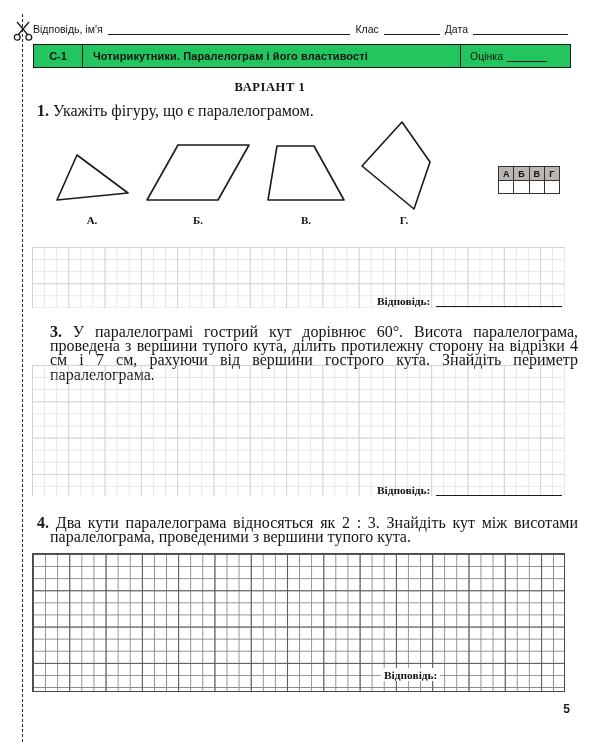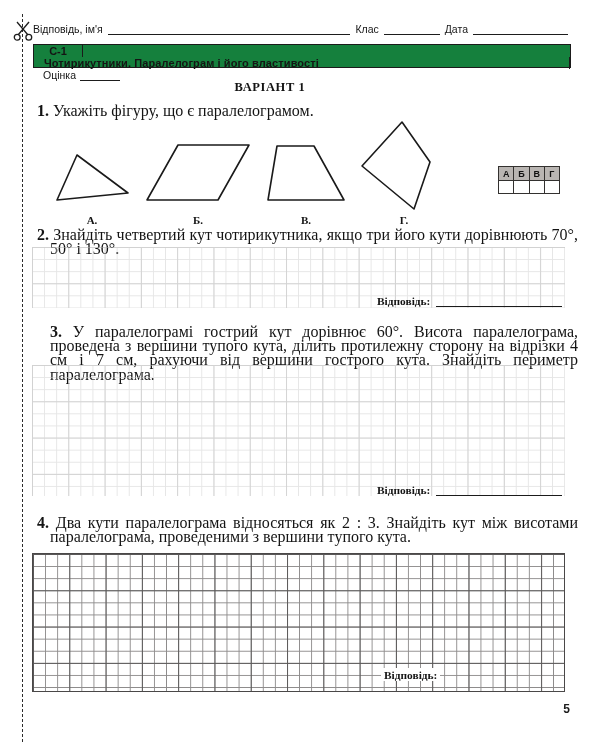--- a/index.html
+++ b/index.html
@@ -31,21 +31,21 @@
   .idline .rule{
     flex:0 0 auto;border-bottom:1.1px solid #1d1d1d;height:11px;margin:0 5px;
   }
   .rule.name{flex:1 1 auto;min-width:40px;}
   .rule.klas{width:56px;}
   .rule.data{width:95px;}
 
   
   .titlebox{
     position:absolute;left:33px;top:44px;width:538px;height:24px;
-    border:1.3px solid #1b1b1b;display:flex;box-sizing:border-box;background:#15803d;flex-direction:column;
+    border:1.3px solid #1b1b1b;display:flex;box-sizing:border-box;background:#22c55e;
   }
   .tb-code{
     width:48px;display:flex;align-items:center;justify-content:center;
     border-right:1.3px solid #1b1b1b;
     font-family:"Liberation Sans",sans-serif;font-weight:bold;font-size:11px;
   }
   .tb-title{
     flex:1 1 auto;display:flex;align-items:center;padding-left:10px;
     border-right:1.3px solid #1b1b1b;
     font-family:"Liberation Sans",sans-serif;font-weight:bold;font-size:11px;
@@ -216,24 +216,20 @@
       <div class="cell">Г</div>
     </div>
     <div class="row">
       <div class="cell"></div>
       <div class="cell"></div>
       <div class="cell"></div>
       <div class="cell"></div>
     </div>
   </div>
 
-  <div class="task hang" id="task2">
-    <b class="num">2.</b>
-    <span class="body">Знайдіть четвертий кут чотирикутника, якщо три його кути дорівнюють 70°, 50° і 130°.</span>
-  </div>
   <div class="grid faint" id="grid2"></div>
   <div class="answer" id="ans2">
     <span>Відповідь:</span>
     <span class="arule"></span>
   </div>
 
   <div class="task hang" id="task3">
     <b class="num">3.</b>
     <span class="body">У паралелограмі гострий кут дорівнює 60°. Висота паралелограма, проведена з вершини тупого кута, ділить протилежну сторону на відрізки 4 см і 7 см, рахуючи від вершини гострого кута. Знайдіть периметр паралелограма.</span>
   </div>

